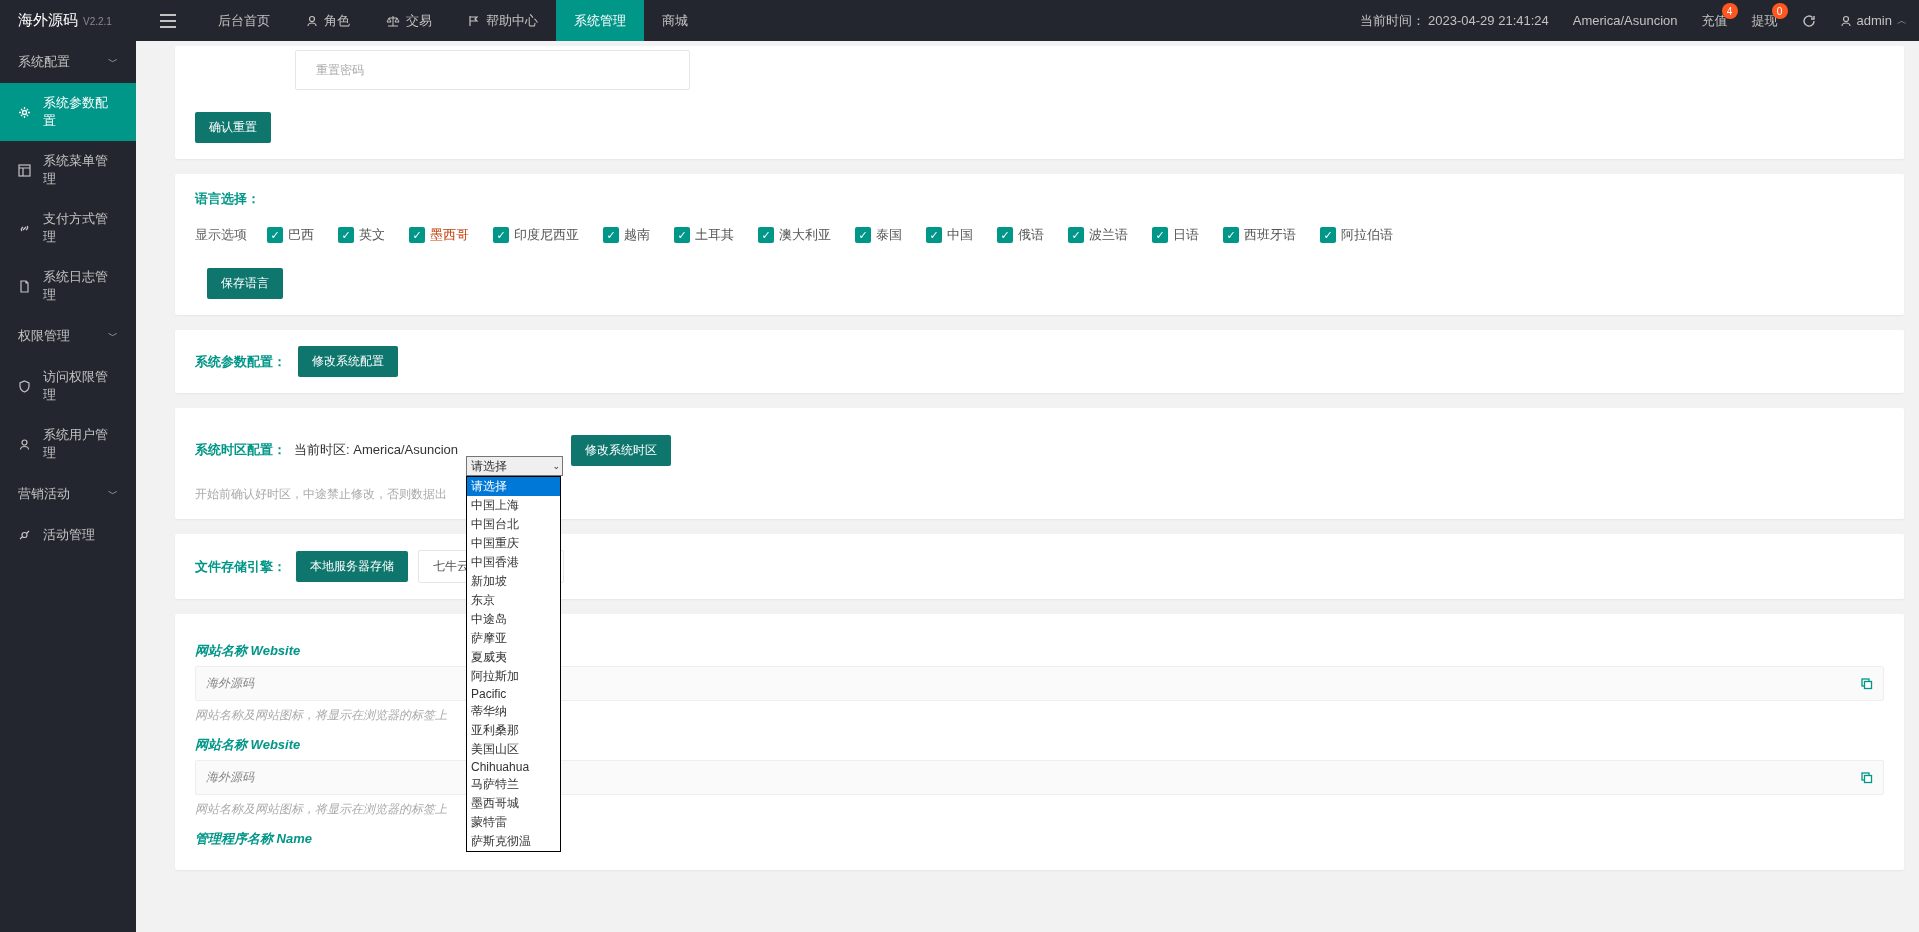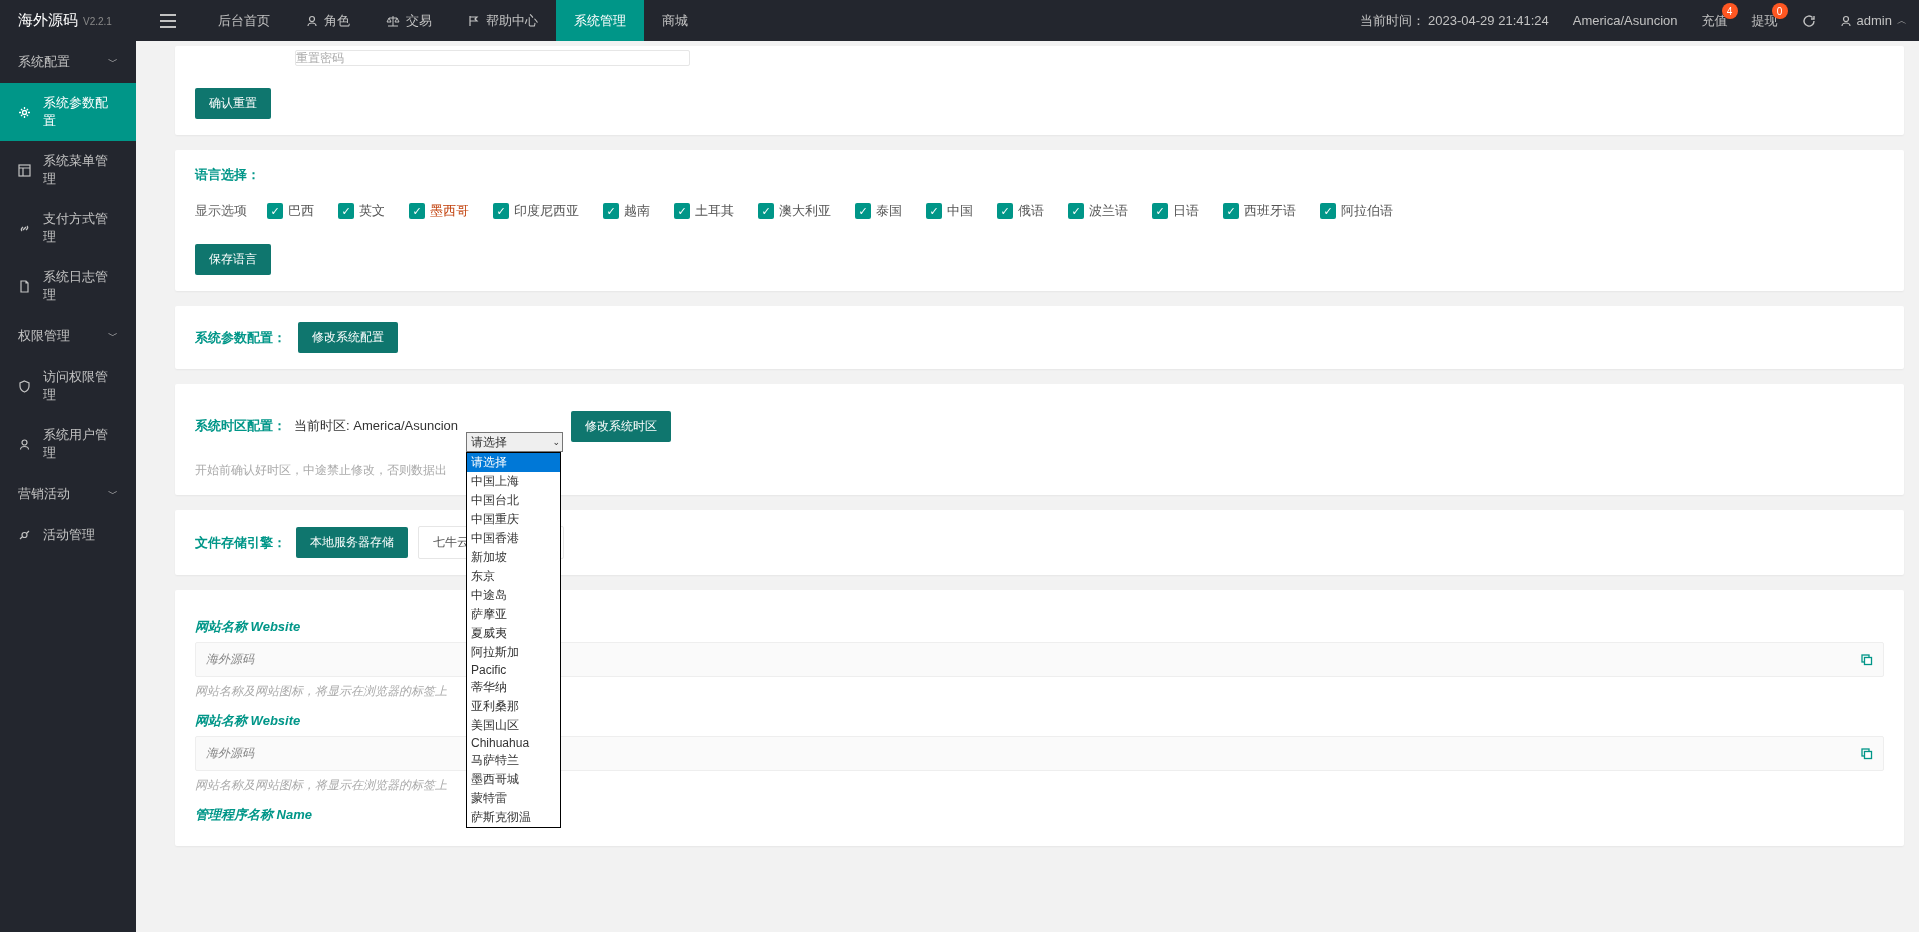--- a/index.html
+++ b/index.html
@@ -25,21 +25,21 @@
 .sidebar { position: fixed; top: 41px; left: 0; width: 136px; bottom: 0; background: #23262e; color: #c2c2c2; overflow-y: auto; }
 .side-group-title { display: flex; align-items: center; justify-content: space-between; padding: 12px 18px; cursor: pointer; font-size: 13px; }
 .side-item { display: flex; align-items: center; gap: 12px; padding: 11px 18px; cursor: pointer; font-size: 13px; }
 .side-item.active { background: #009688; color: #fff; }
 .chev { font-size: 10px; }
 
 
 .main { margin-left: 160px; padding: 0 15px 30px 15px; margin-top: -10px; }
 .card { background: #fff; border-radius: 2px; margin-top: 15px; padding: 16px 20px; box-shadow: 0 1px 2px rgba(0,0,0,.05); }
 
-.input-box { border: 1px solid #e6e6e6; border-radius: 2px; padding: 6px 0; color: #aaa; font-size: 12px; width: 395px; height: 16px; display: flex; align-items: center; margin-left: 100px; }
+.input-box { border: 1px solid #e6e6e6; border-radius: 2px; padding: 6px 20px; color: #aaa; font-size: 12px; width: 395px; height: 40px; display: flex; align-items: center; margin-left: 100px; }
 .btn { display: inline-block; border: none; padding: 7px 14px; font-size: 12px; cursor: pointer; border-radius: 2px; }
 .btn-teal { background: #0f766e; color: #fff; }
 .btn-outline { background: #fff; border: 1px solid #e6e6e6; color: #555; }
 .row-confirm { margin-top: 22px; }
 
 .section-label { color: #009688; font-size: 13px; font-weight: bold; }
 .lang-row { display: flex; align-items: center; gap: 14px; margin-top: 18px; flex-wrap: wrap; }
 .lang-item { display: flex; align-items: center; gap: 5px; margin-right: 10px; }
 .chk { width: 16px; height: 16px; background: #009688; border-radius: 2px; display: inline-flex; align-items: center; justify-content: center; color: #fff; font-size: 11px; }
 
@@ -275,21 +275,21 @@
             <span class="chk">✓</span>
             <span style="color: rgb(85, 85, 85);">日语</span>
           </div><div class="lang-item">
             <span class="chk">✓</span>
             <span style="color: rgb(85, 85, 85);">西班牙语</span>
           </div><div class="lang-item">
             <span class="chk">✓</span>
             <span style="color: rgb(85, 85, 85);">阿拉伯语</span>
           </div></div>
     </div>
-    <div style="margin-top:24px;">
+    <div style="margin-top:24px;margin-left:12px;">
       <button class="btn btn-teal">保存语言</button>
     </div>
   </div>
 
   <div class="card">
     <div class="param-row">
       <span class="section-label">系统参数配置：</span>
       <button class="btn btn-teal">修改系统配置</button>
     </div>
   </div>

